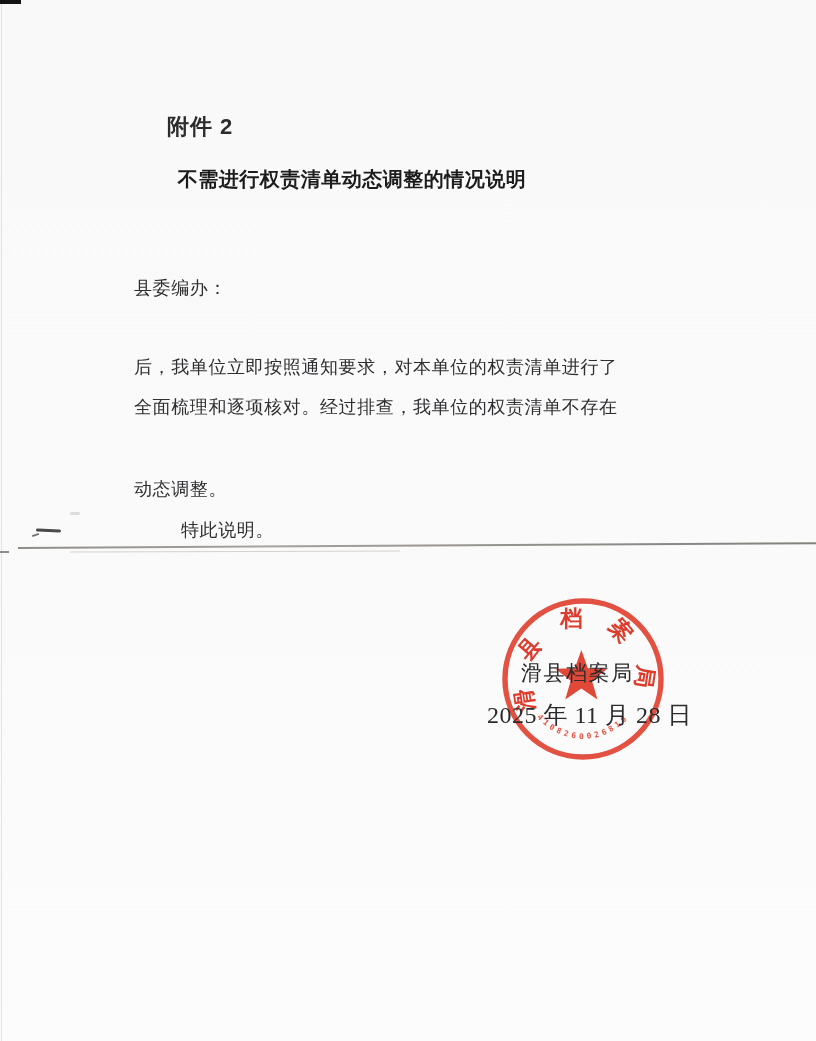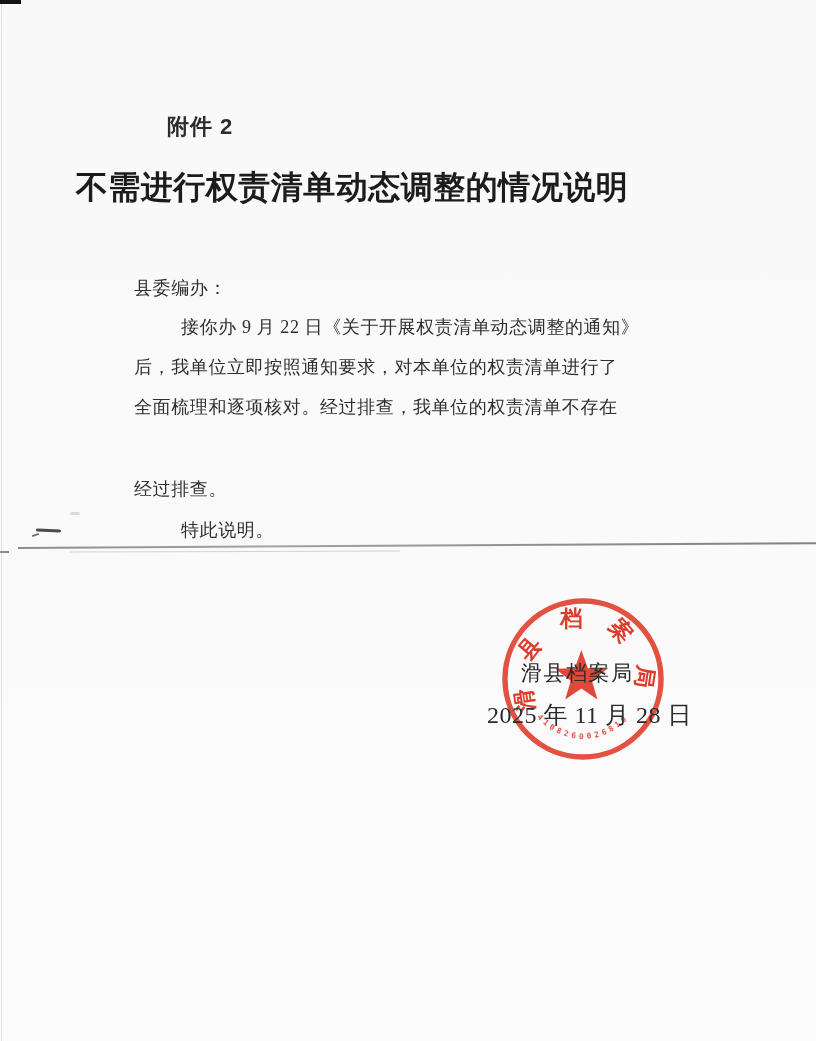--- a/index.html
+++ b/index.html
@@ -38,21 +38,21 @@
   .attachment-label {
     position: absolute; left: 134px; top: 112px;
     font-family: "Liberation Sans", sans-serif;
     font-weight: 600; font-size: 22px; color: #2c2c2c;
     letter-spacing: 1px;
     margin-left: 33px;
   }
   .doc-title {
     position: absolute; left: 0; top: 166px; width: 704px;
     text-align: center;
-    font-weight: 800; font-size: 32px; color: #1c1c1c;
+    font-weight: 800; font-size: 20px; color: #1c1c1c;
     letter-spacing: 0.5px;
   }
   .bodyline {
     position: absolute;
     font-size: 18px; color: #2e2e30;
     letter-spacing: 0.6px; line-height: 1.15;
     white-space: nowrap;
   }
   .l-salutation { left: 134px; top: 278px; }
   .l-1 { left: 181px; top: 317px; }
@@ -84,24 +84,23 @@
   <div class="artifact scribble-main"></div>
   <div class="artifact scribble-tail"></div>
   <div class="artifact crease-main"></div>
   <div class="artifact crease-left-dash"></div>
   <div class="artifact crease-echo"></div>
 
   <div class="attachment-label">附件 2</div>
   <div class="doc-title">不需进行权责清单动态调整的情况说明</div>
 
   <div class="bodyline l-salutation">县委编办：</div>
-  <div class="bodyline l-1">接你办 9 月 22 日《关于开展权责清单动态调整的通知》</div>
   <div class="bodyline l-3">全面梳理和逐项核对。经过排查，我单位的权责清单不存在</div>
   <div class="bodyline l-2">后，我单位立即按照通知要求，对本单位的权责清单进行了</div>
-  <div class="bodyline l-5">经过排查。</div>
+  <div class="bodyline l-5">动态调整。</div>
   <div class="bodyline l-closing">特此说明。</div>
 
   <svg class="seal-svg" viewBox="0 0 200 200" aria-hidden="true">
     <defs>
       <path id="arcTop" d="M 42 127.1 A 64 64 0 1 1 158 127.1" fill="none"></path>
       <path id="arcBottom" d="M 41 141.3 A 72 72 0 0 0 159 141.3" fill="none"></path>
     </defs>
     <circle cx="100" cy="100" r="94" fill="none" stroke="#e04231" stroke-width="6.5" opacity="0.92"></circle>
     <polygon points="98,65 105.9,87.1 129.4,87.8 110.8,102.2 117.4,124.7 98,111.5 78.6,124.7 85.2,102.2 66.6,87.8 90.1,87.1" fill="#df3e2d" opacity="0.95"></polygon>
     <text font-size="27" fill="#dd3b2b" text-anchor="middle" style="letter-spacing:28px; font-family:'Liberation Serif', serif; font-weight:600;">

